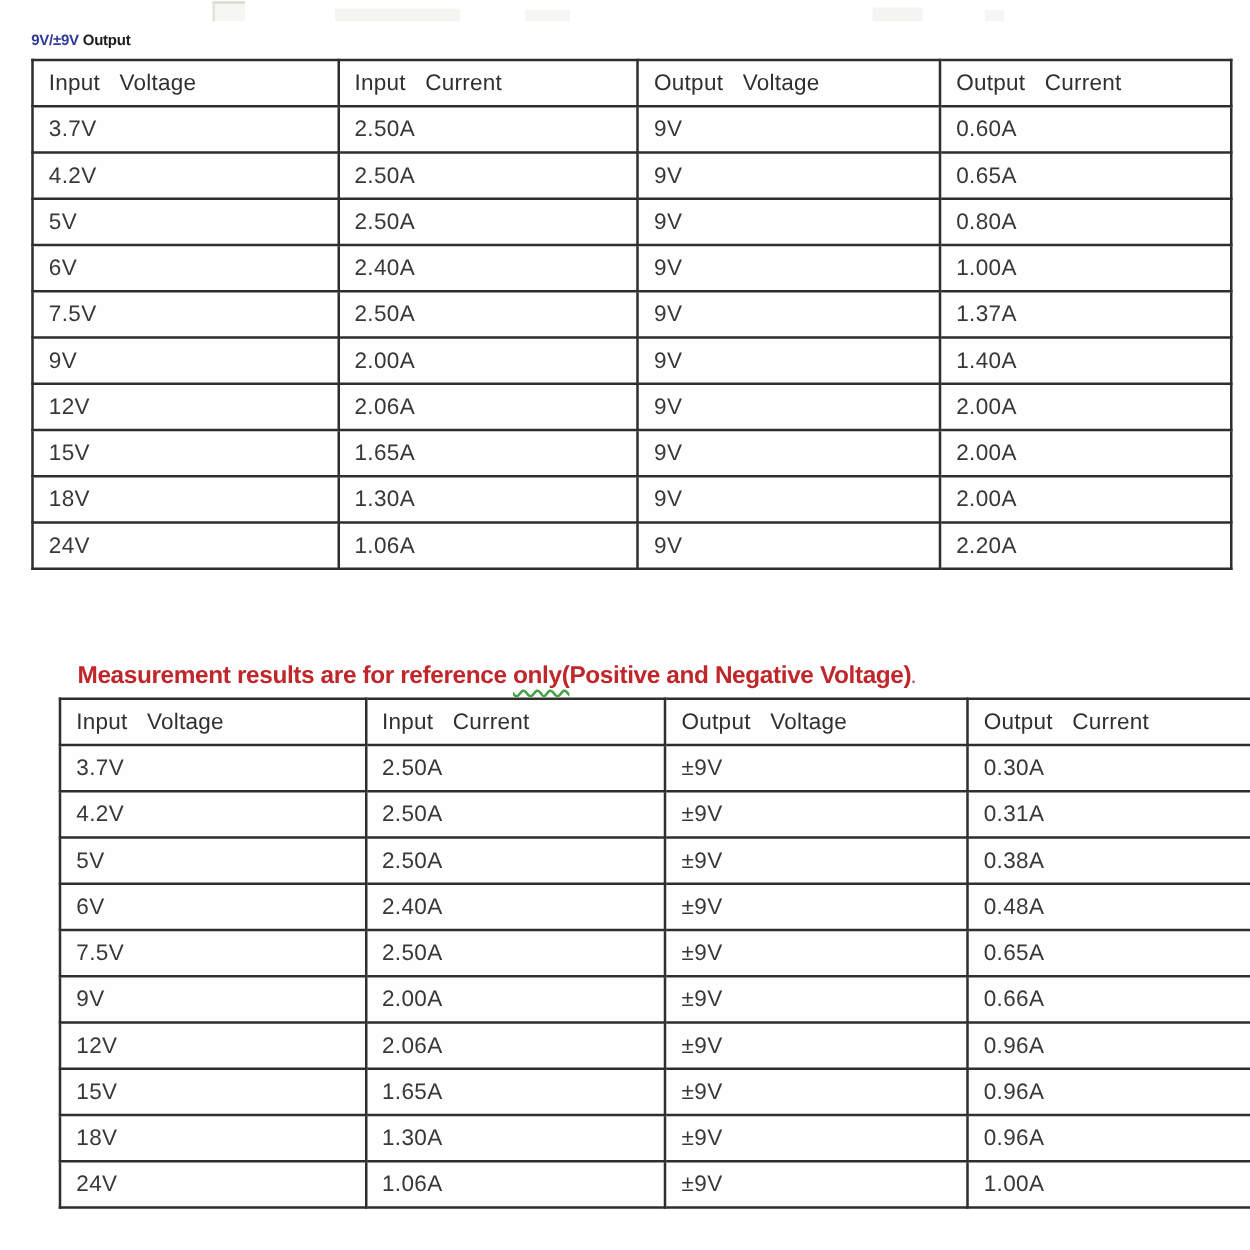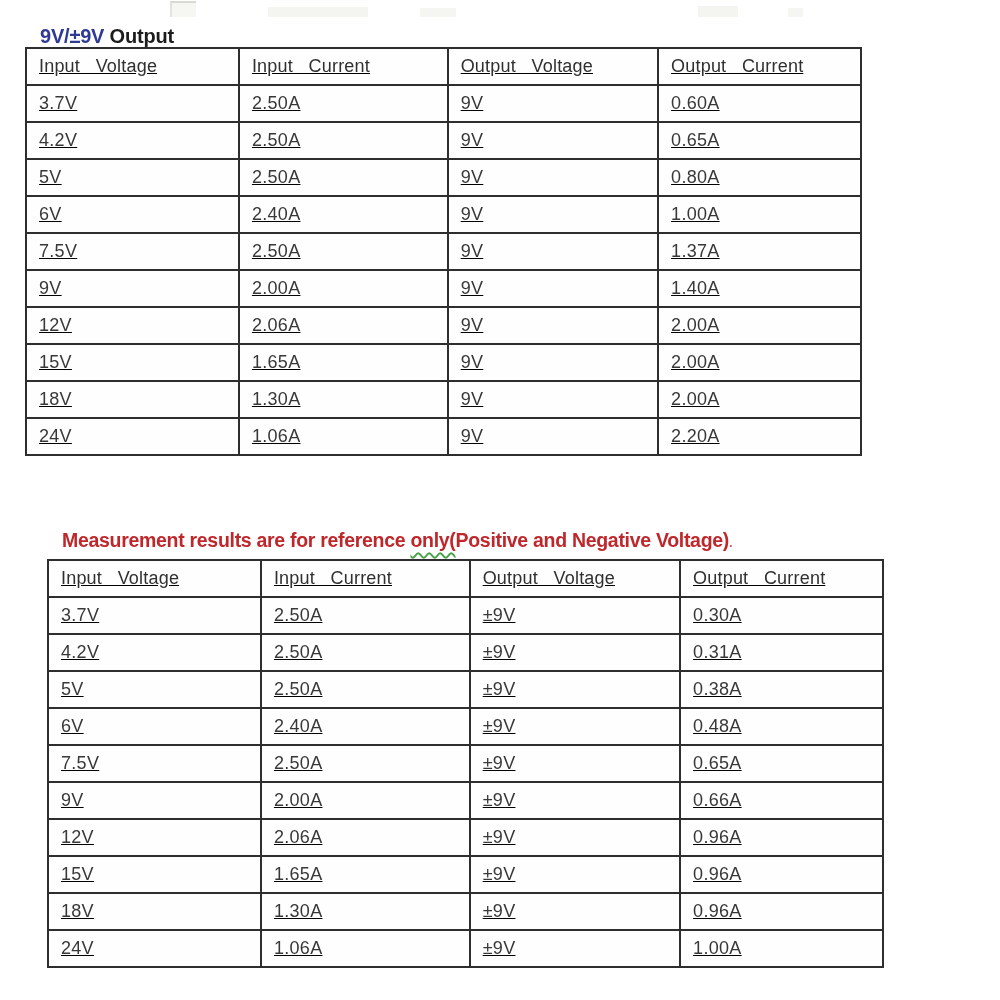--- a/index.html
+++ b/index.html
@@ -15,22 +15,22 @@
   
   .artifact { position: absolute; pointer-events: none; }
   .artifact.box    { left: 170px; top: 1px;  width: 24px; height: 14px; border-top: 2px solid #d9d9d4; border-left: 2px solid #e3e3de; background: #f6f6f3; }
   .artifact.blob1  { left: 268px; top: 7px;  width: 100px; height: 10px; background: #f4f4f1; }
   .artifact.blob2  { left: 420px; top: 8px;  width: 36px;  height: 9px;  background: #f5f5f2; }
   .artifact.blob3  { left: 698px; top: 6px;  width: 40px;  height: 11px; background: #f4f4f1; }
   .artifact.blob4  { left: 788px; top: 8px;  width: 15px;  height: 9px;  background: #f5f5f2; }
 
   .doc-title {
     position: absolute;
-    left: 40px; top: 25px;
-    font-size: 20px;
+    left: 25px; top: 25px;
+    font-size: 12px;
     font-weight: 600;
     letter-spacing: -0.2px;
     color: #1c1c1c;
     white-space: pre;
   }
   .doc-title .model { color: #2e3a93; }
 
   .table-block { position: absolute; left: 25px; width: 961px; }
   .block-0 { top: 47px; }
   .block-1 { top: 529px; margin-left: 22px; }
@@ -47,25 +47,24 @@
   .section-heading .squiggle {
     text-decoration: underline;
     text-decoration-style: wavy;
     text-decoration-color: #44a244;
     text-decoration-thickness: 1.5px;
     text-underline-offset: 5px;
   }
   .section-heading .tail { font-size: 13px; opacity: 0.8; }
 
   table.spec {
-    width: 837px;
+    width: 961px;
     border-collapse: collapse;
     table-layout: fixed;
     background: #fefefe;
-    text-decoration: underline;
   }
   table.spec col.c1 { width: 25.5%; }
   table.spec col.c2 { width: 25.0%; }
   table.spec col.c3 { width: 25.2%; }
   table.spec col.c4 { width: 24.3%; }
 
   table.spec th, table.spec td {
     border: 2px solid #2e2e2e;
     height: 35px;
     padding: 0 0 0 12px;

